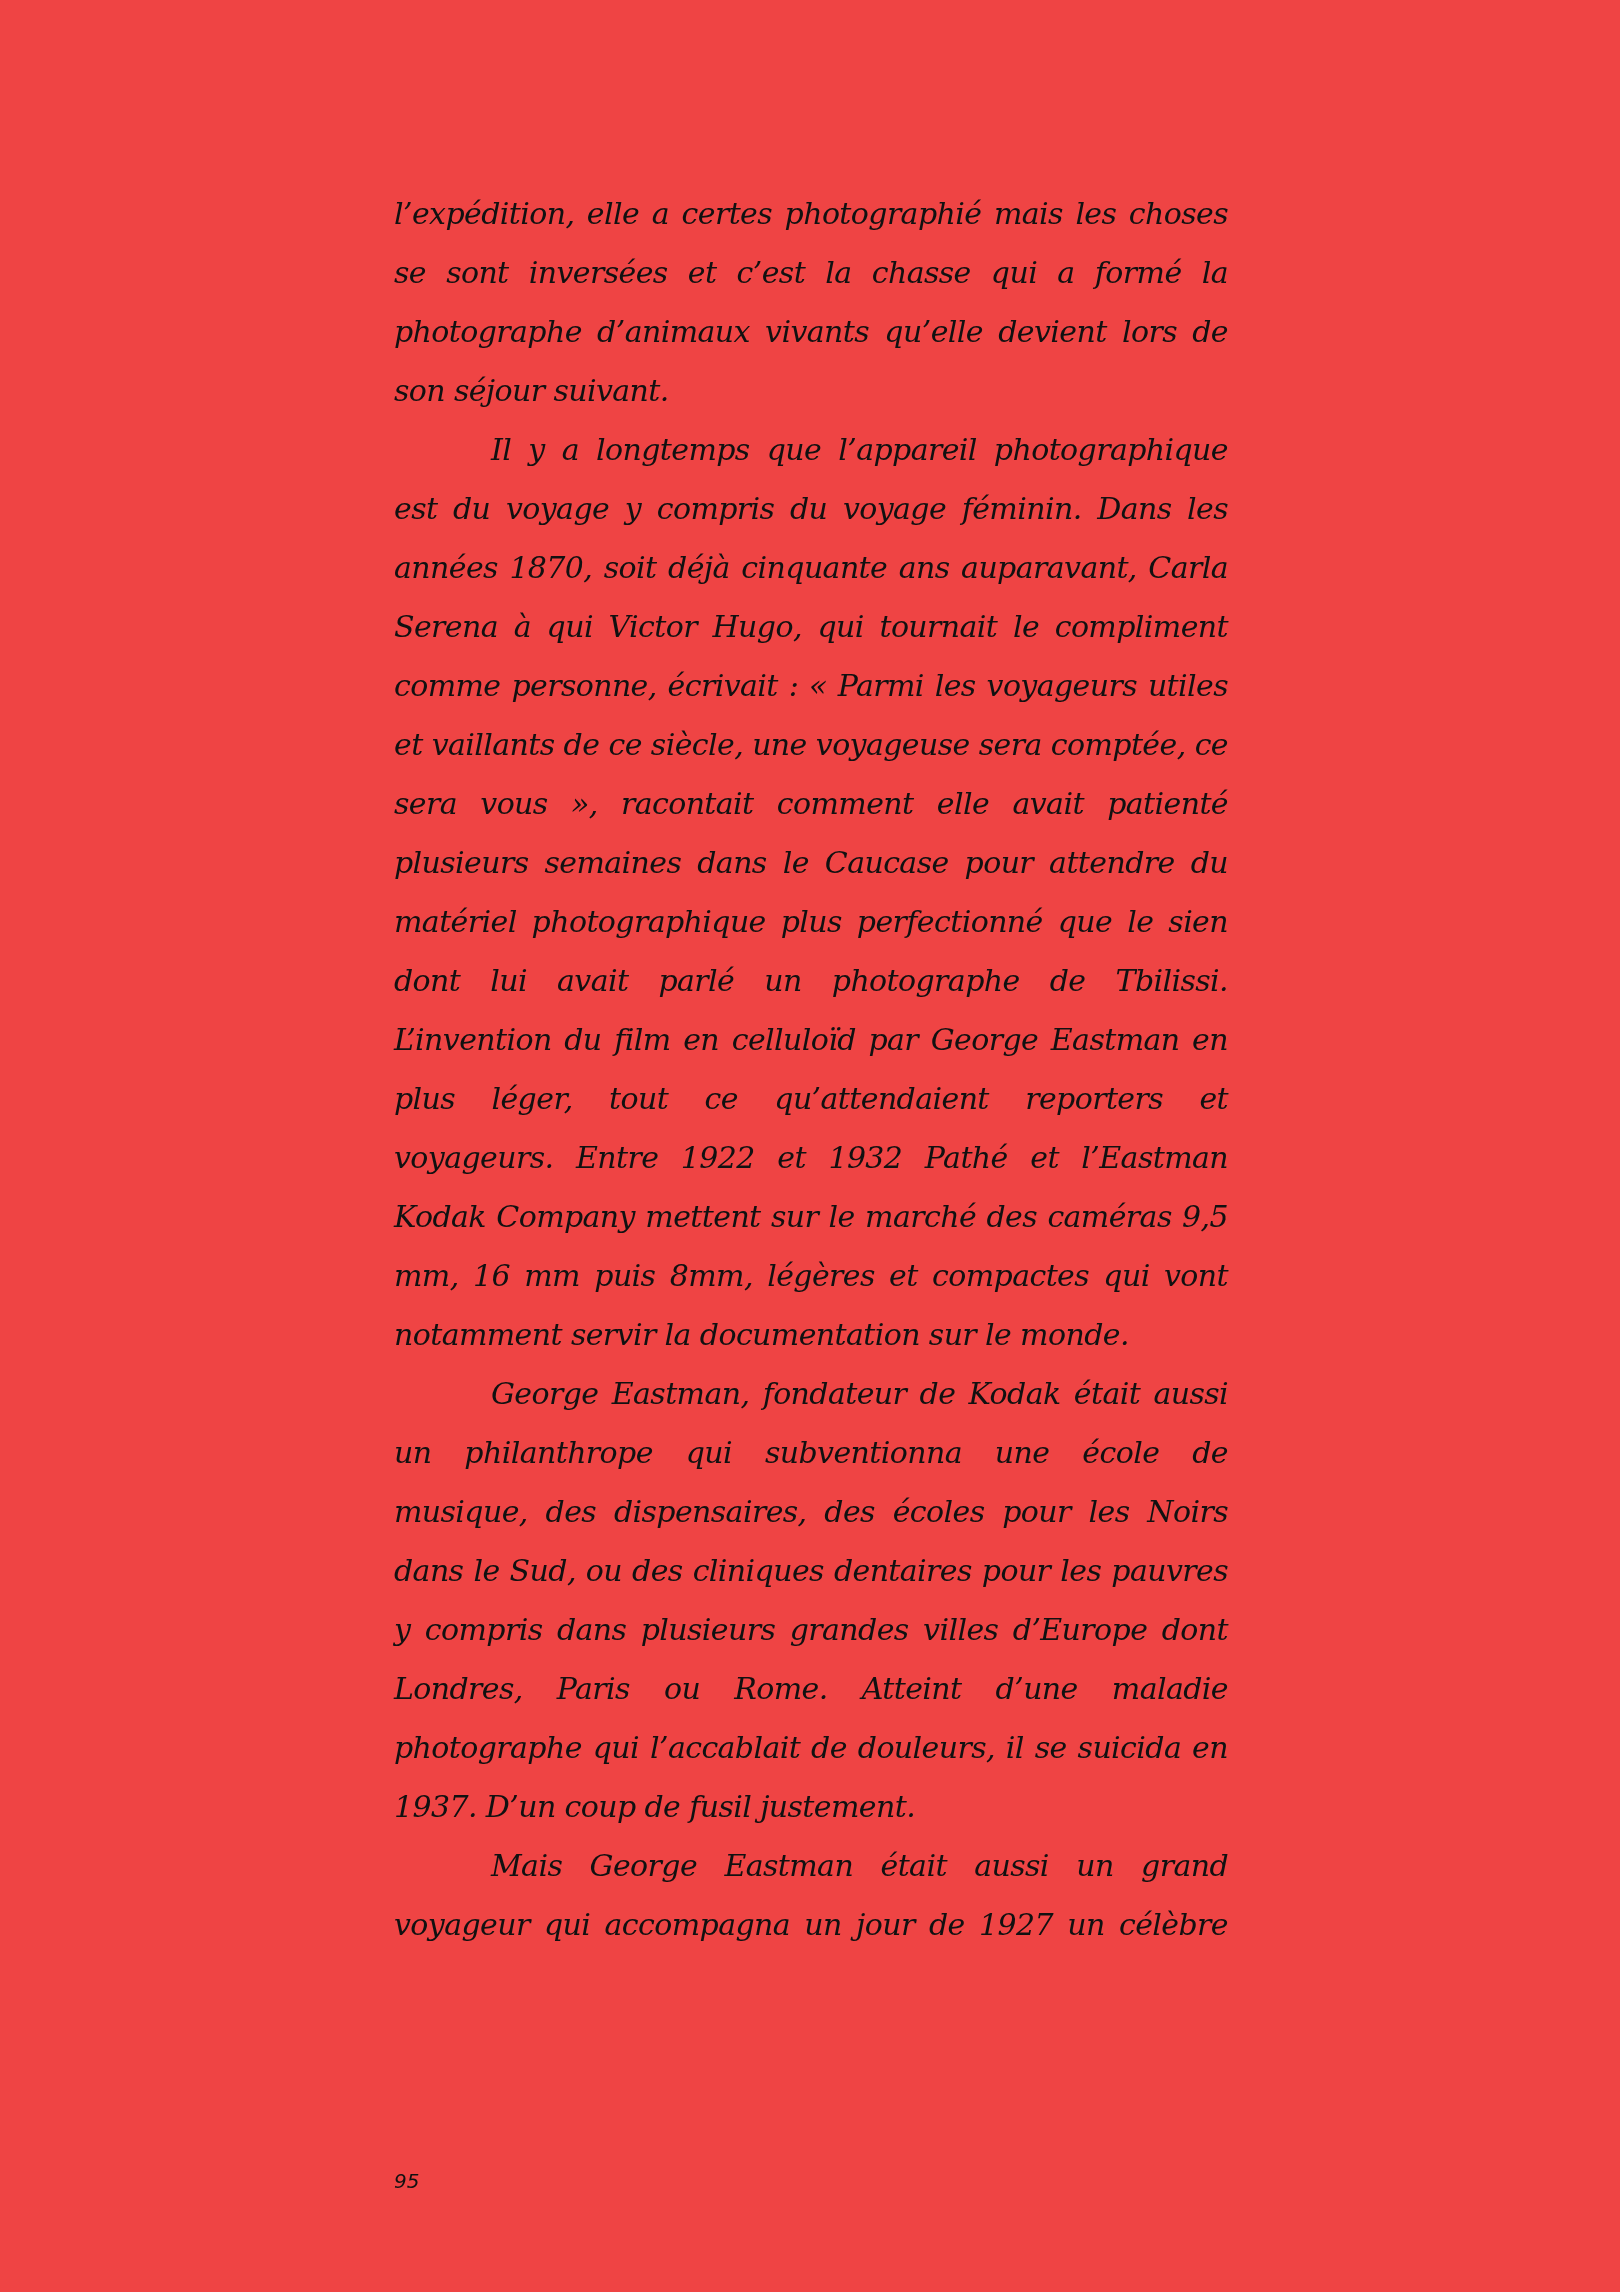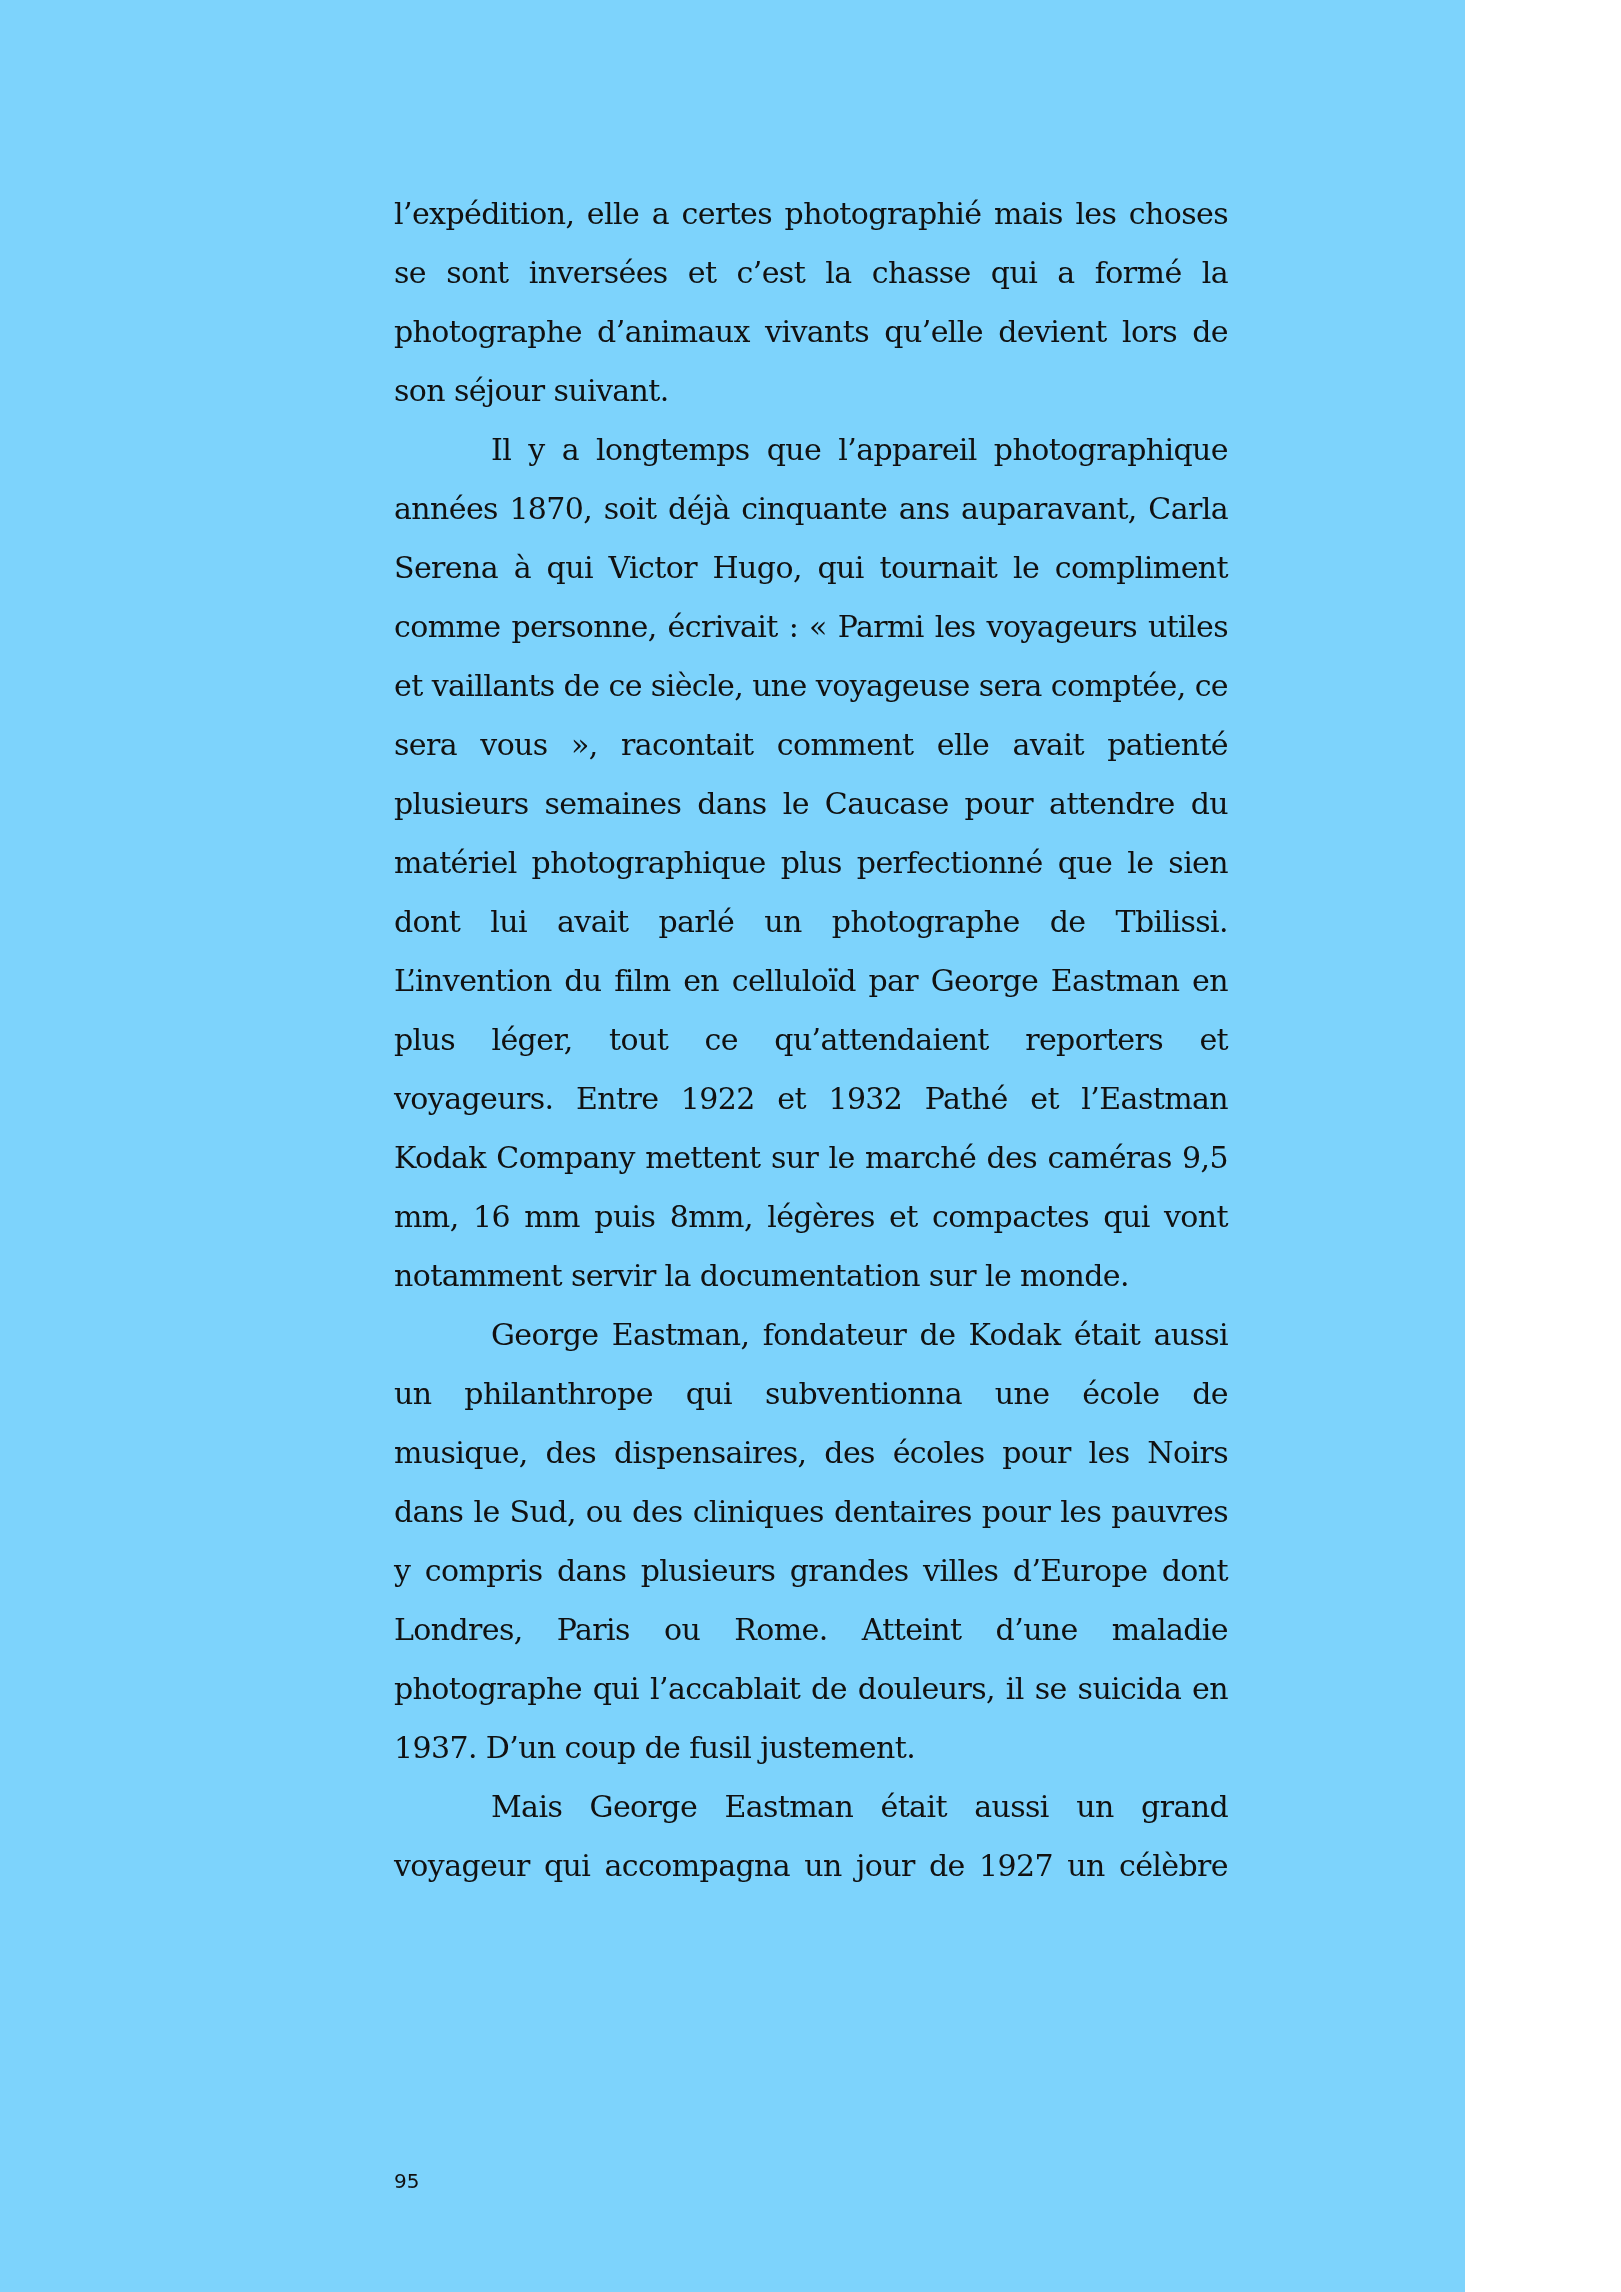--- a/index.html
+++ b/index.html
@@ -10,23 +10,24 @@
     body {
       width: 1621px;
       height: 2293px;
       position: relative;
       overflow: hidden;
     }
     .page {
       position: absolute;
       left: 0;
       top: 0;
-      width: 1465px;
+      width: 1620px;
       height: 2293px;
-      background: #7dd3fc;
+      background: #ef4444;
+      font-style: italic;
     }
     .text-block {
       position: absolute;
       left: 394px;
       top: 184px;
       width: 834px;
       font-family: "DejaVu Serif", "Liberation Serif", serif;
       font-size: 30px;
       color: #111111;
     }
@@ -66,20 +67,21 @@
 <div class="page">
   <div class="text-block" id="text-block">
       <div class="paragraph">
         <span class="line justify">l’expédition, elle a certes photographié mais les choses</span>
         <span class="line justify">se sont inversées et c’est la chasse qui a formé la</span>
         <span class="line justify">photographe d’animaux vivants qu’elle devient lors de</span>
         <span class="line">son séjour suivant.</span>
       </div>
       <div class="paragraph">
         <span class="line justify indent">Il y a longtemps que l’appareil photographique</span>
+        <span class="line justify">est du voyage y compris du voyage féminin. Dans les</span>
         <span class="line justify">années 1870, soit déjà cinquante ans auparavant, Carla</span>
         <span class="line justify">Serena à qui Victor Hugo, qui tournait le compliment</span>
         <span class="line justify">comme personne, écrivait : « Parmi les voyageurs utiles</span>
         <span class="line justify">et vaillants de ce siècle, une voyageuse sera comptée, ce</span>
         <span class="line justify">sera vous », racontait comment elle avait patienté</span>
         <span class="line justify">plusieurs semaines dans le Caucase pour attendre du</span>
         <span class="line justify">matériel photographique plus perfectionné que le sien</span>
         <span class="line justify">dont lui avait parlé un photographe de Tbilissi.</span>
         <span class="line justify">L’invention du film en celluloïd par George Eastman en</span>
         <span class="line justify">plus léger, tout ce qu’attendaient reporters et</span>

